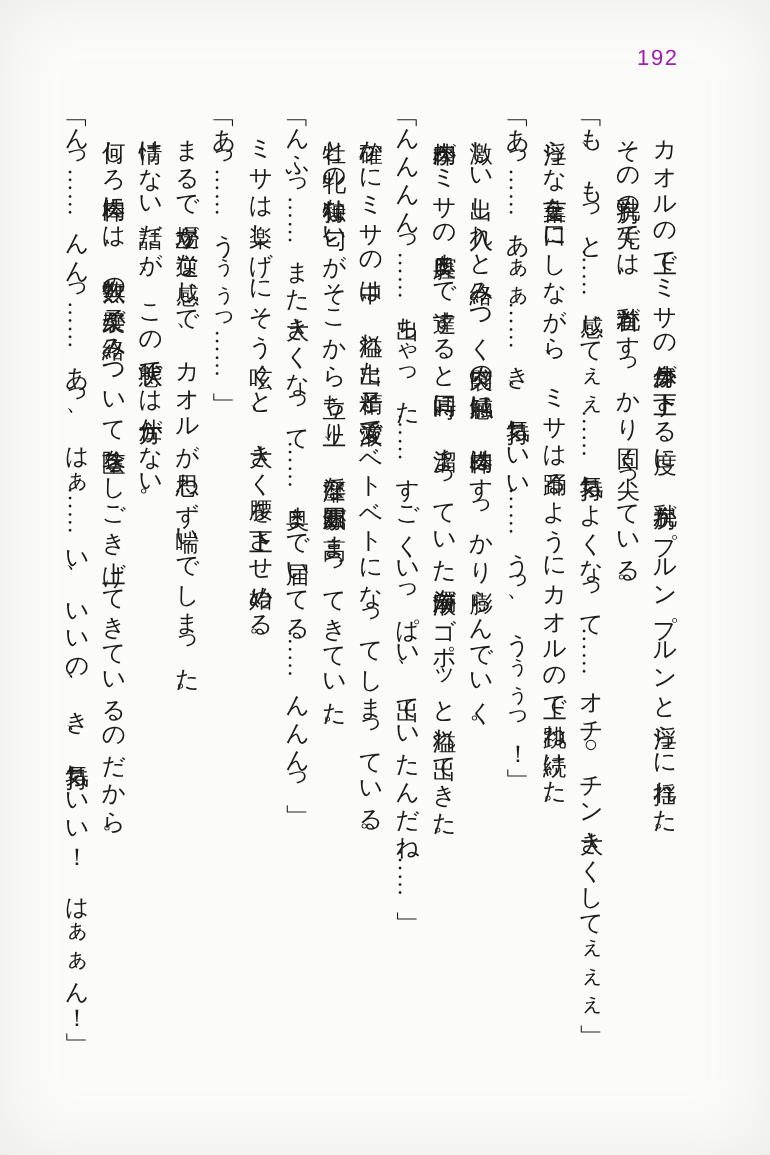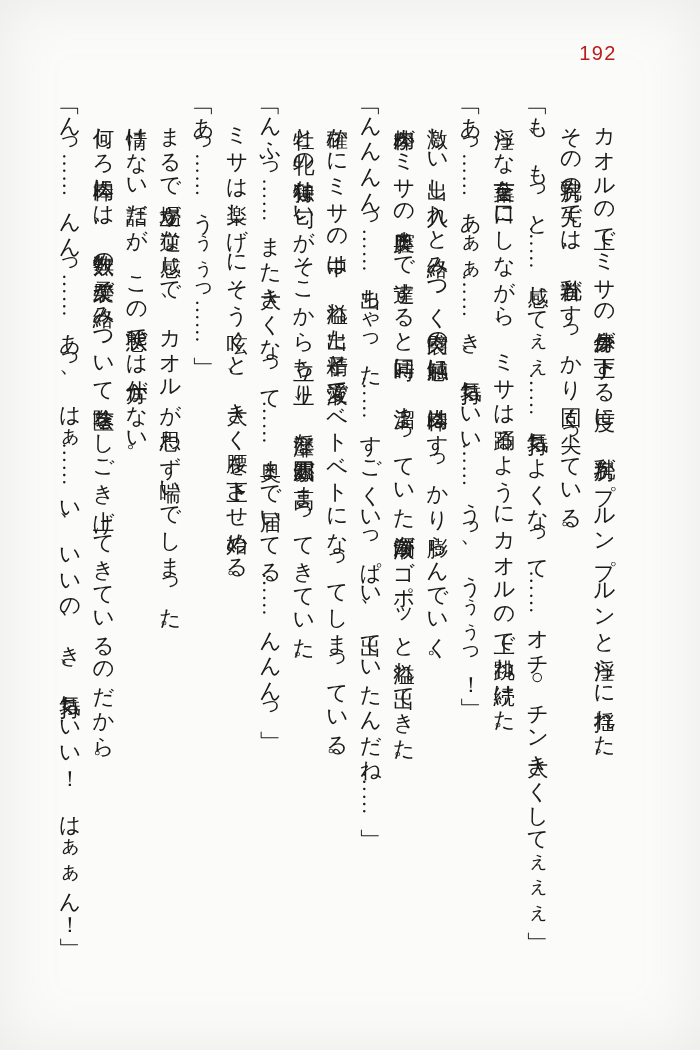--- a/index.html
+++ b/index.html
@@ -46,21 +46,21 @@
     text-indent: 0;
   }
   .para.narration {
     text-indent: 0.5em;
   }
 </style>
 </head>
 <body>
 
 <div class="page" style="background: rgb(251, 251, 249);">
-  <div class="page-number" style="color: #b91c1c;">192</div>
+  <div class="page-number" style="color: #a21caf;">192</div>
   <div class="text-block" style="color: rgb(27, 27, 26);">
       <p class="para narration">カオルの上でミサの身体が上下する度に、乳房がプルンプルンと淫らに揺れた。</p>
       <p class="para narration">その乳房の先では、乳首がすっかり固く尖っている。</p>
       <p class="para dialogue">「も、もっと……感じてぇぇ……気持ちよくなって……オチ○チン大きくしてぇぇぇ」</p>
       <p class="para narration">淫らな言葉を口にしながら、ミサは踊るようにカオルの上で跳ね続けた。</p>
       <p class="para dialogue">「あっ……あぁぁ……き、気持ちいい……うっ、うぅぅっ！」</p>
       <p class="para narration">激しい出し入れと絡みつく肉襞の感触に、肉棒はすっかり膨らんでいく。</p>
       <p class="para narration">肉棒がミサの膣奥まで達すると同時に、溜まっていた白濁液がゴポッと溢れ出てきた。</p>
       <p class="para dialogue">「んんんんっ……出ちゃった……すごくいっぱい、出ていたんだね……」</p>
       <p class="para narration">確かにミサの中は、溢れ出た精子と愛液でベトベトになってしまっている。</p>

